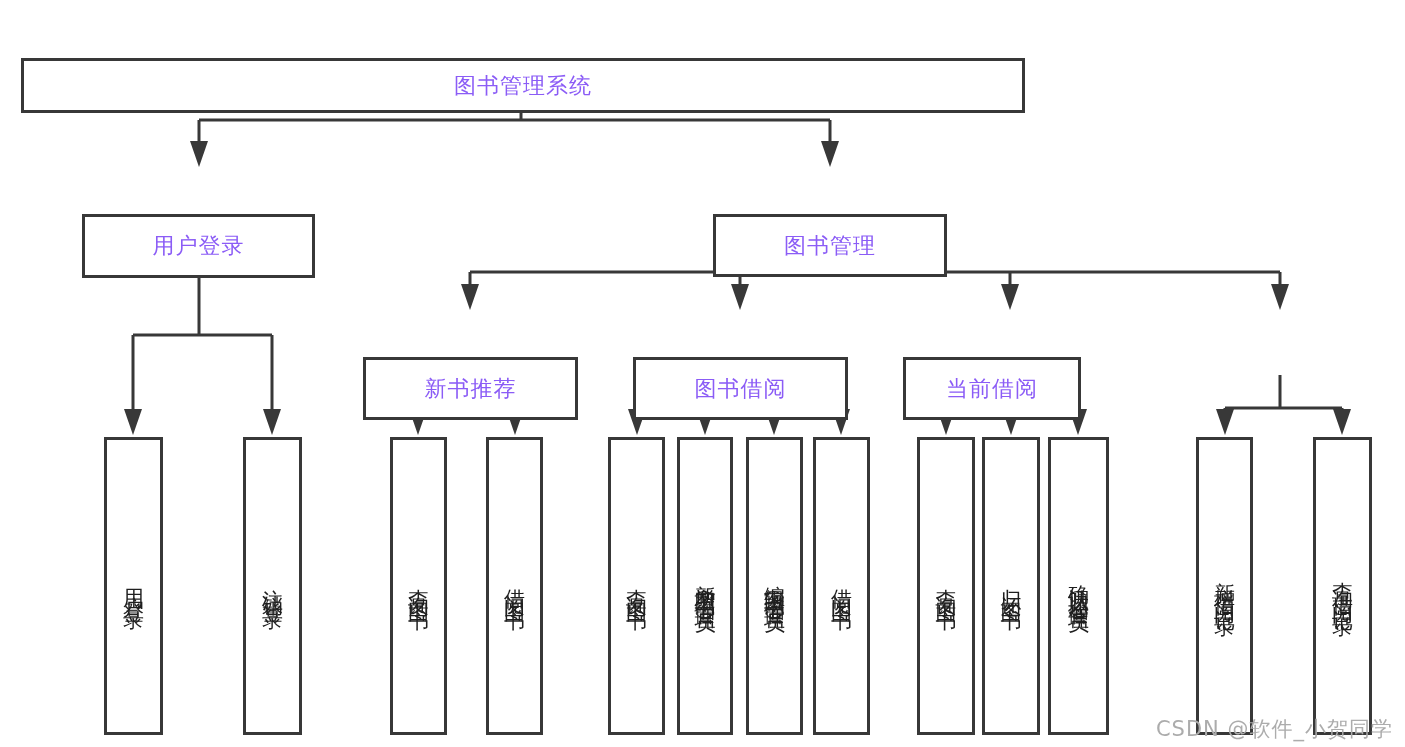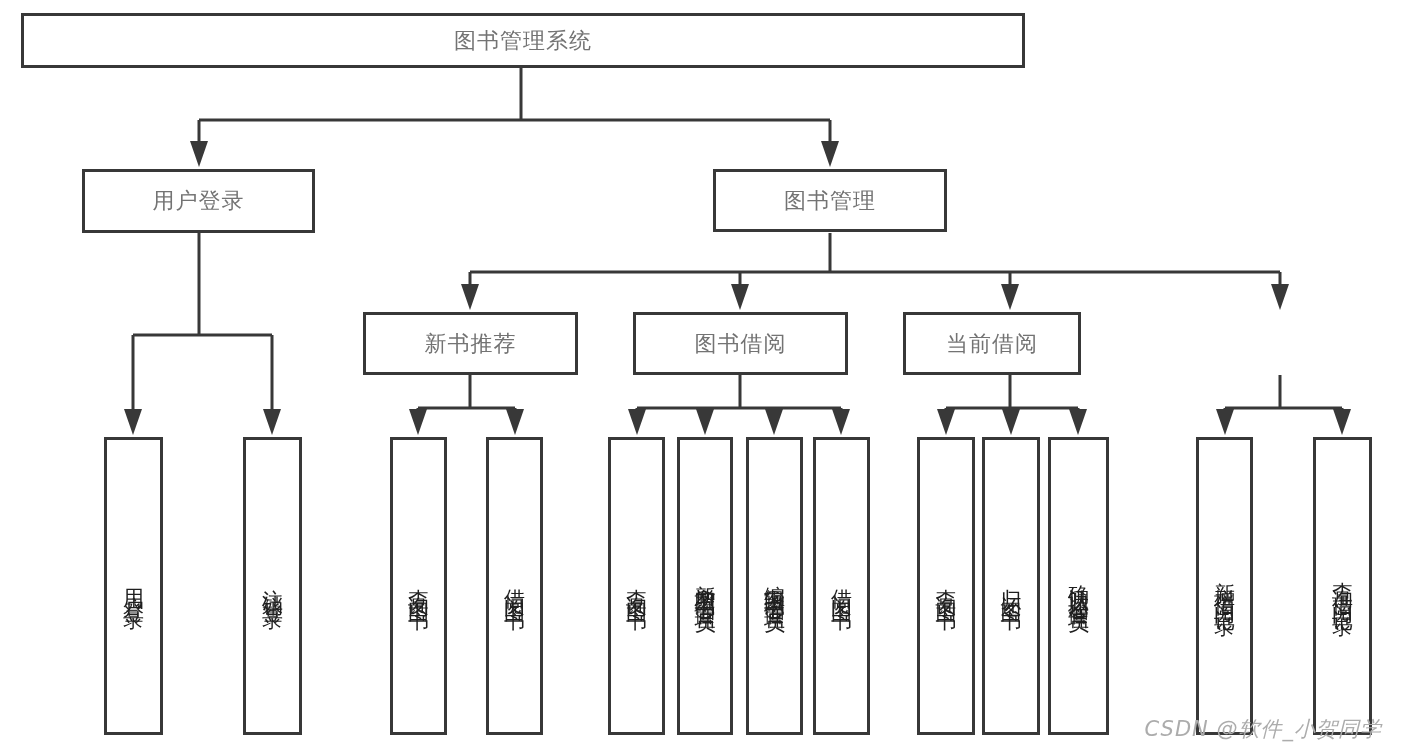--- a/index.html
+++ b/index.html
@@ -19,24 +19,25 @@
   }
   .hbox {
     position: absolute;
     box-sizing: border-box;
     border: 3px solid #383838;
     background: #ffffff;
     display: flex;
     align-items: center;
     justify-content: center;
     font-size: 22px;
-    color: #737373;
+    color: #8b5cf6;
     letter-spacing: 1px;
     z-index: 2;
     white-space: nowrap;
+    margin-top: 45px;
   }
   .vbox {
     position: absolute;
     box-sizing: border-box;
     border: 3px solid #383838;
     background: #ffffff;
     top: 437px;
     height: 298px;
     display: flex;
     align-items: center;
@@ -45,28 +46,27 @@
     text-orientation: mixed;
     font-size: 21px;
     color: #1f1f1f;
     letter-spacing: 7px;
     z-index: 2;
     overflow: hidden;
   }
   .vbox.long { letter-spacing: 4px; font-size: 21px; }
   #watermark {
     position: absolute;
-    right: 23px;
+    right: 12px;
     bottom: 4px;
     font-size: 21px;
     color: #acacac;
     letter-spacing: 1px;
     z-index: 3;
     white-space: nowrap;
-    font-style: italic;
   }
 </style>
 </head>
 <body>
 
 <div id="canvas">
 
   <svg id="wires" viewBox="0 0 1405 747" xmlns="http://www.w3.org/2000/svg">
     <g stroke="#383838" stroke-width="3" fill="none">
 

